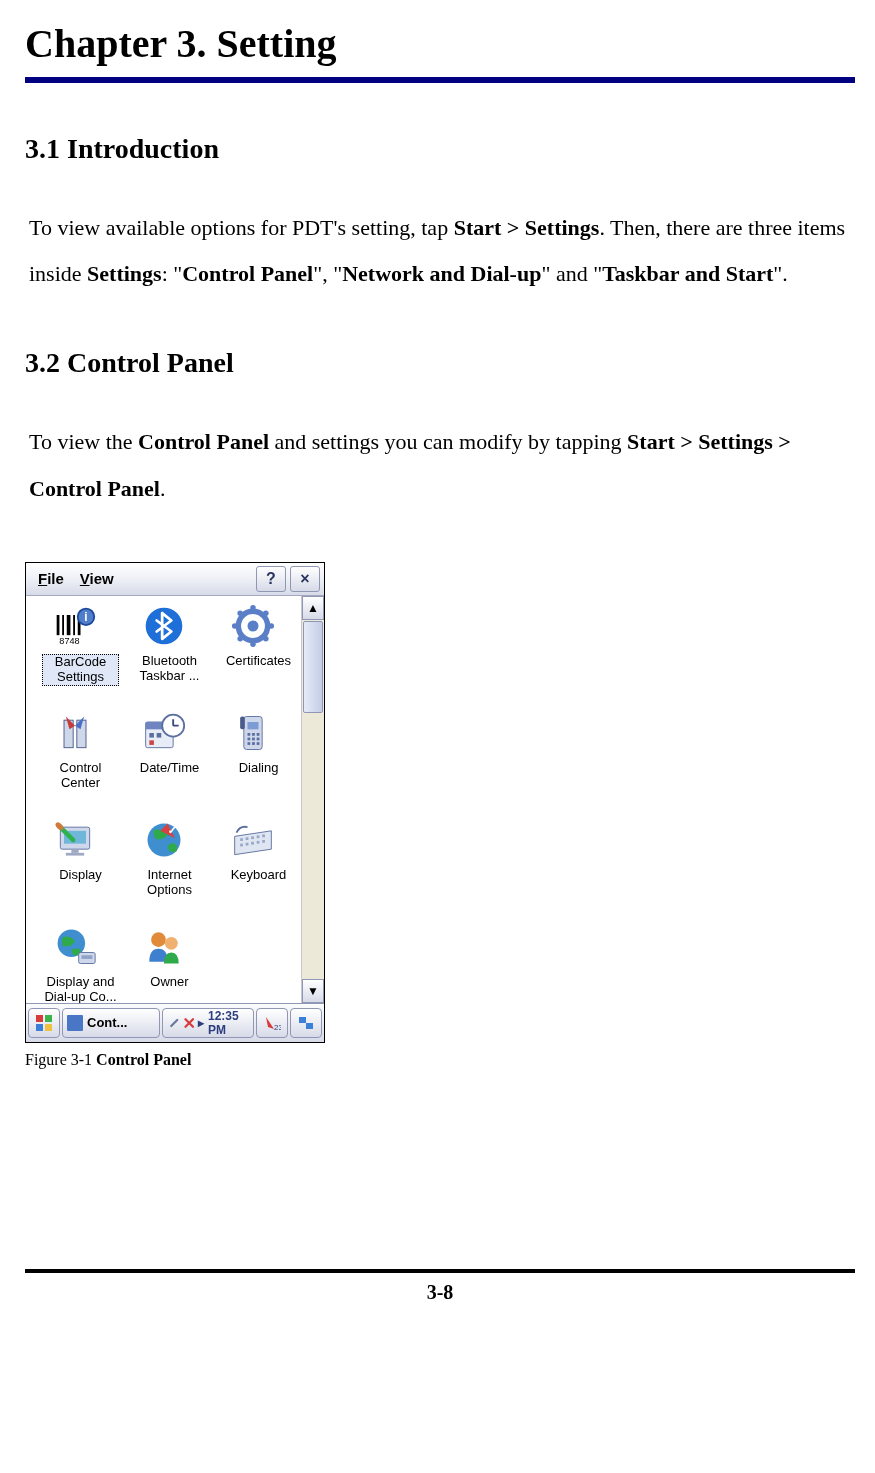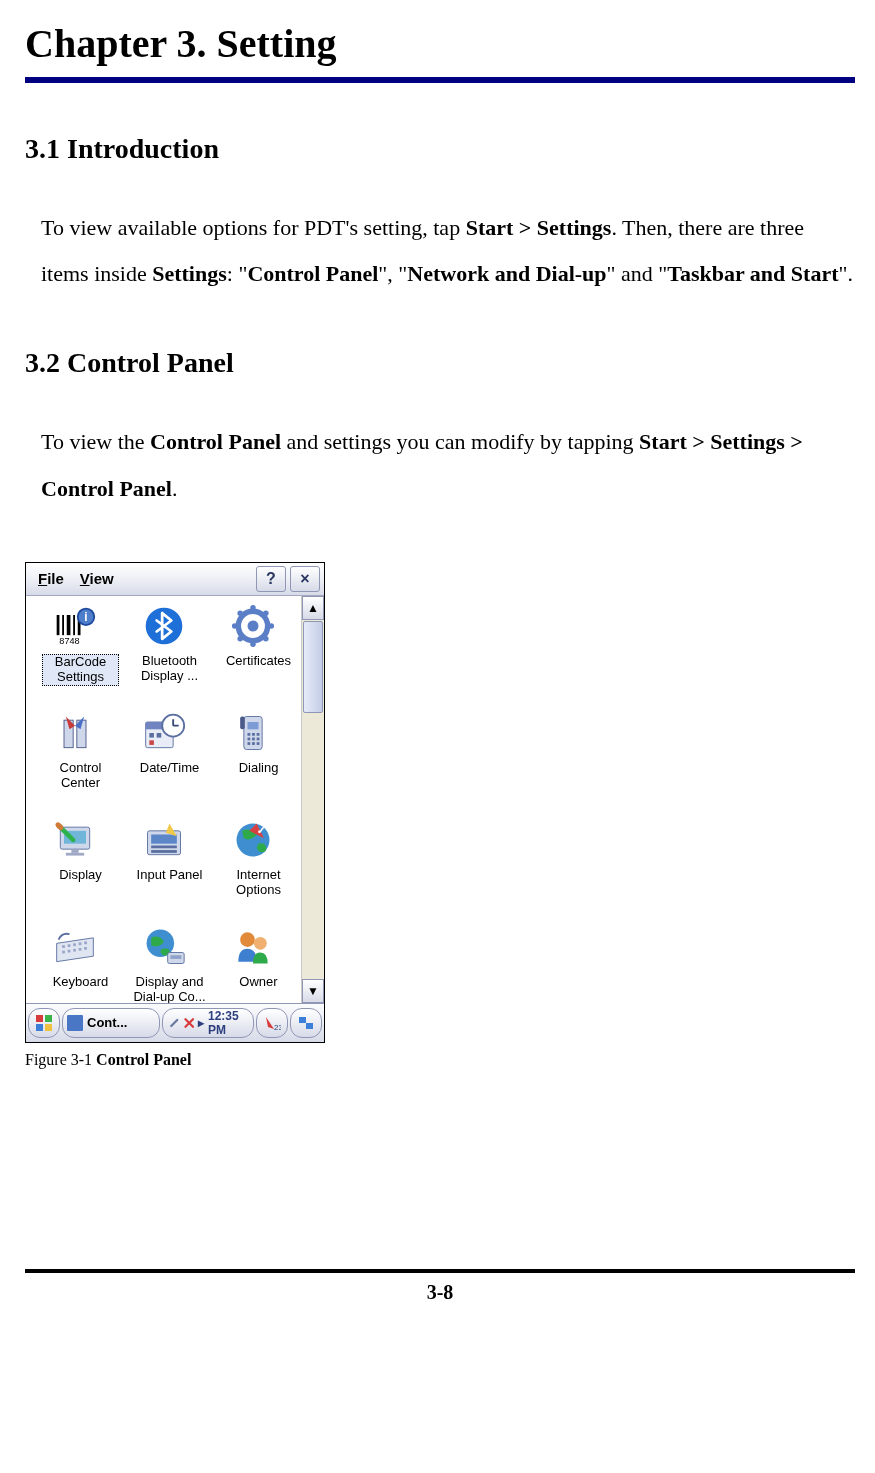--- a/index.html
+++ b/index.html
@@ -22,21 +22,21 @@
     margin: 0 0 50px 0;
   }
   .section-title {
     font-size: 28px;
     font-weight: bold;
     margin: 0 0 40px 0;
   }
   .body-text {
     font-size: 22px;
     line-height: 2.1;
-    margin: 0 0 50px 16px;
+    margin: 0 0 50px 4px;
   }
   .fig-caption {
     font-size: 16px;
     margin: 8px 0 0 0;
   }
   .b { font-weight: bold; }
   .hr-bottom {
     border: none;
     border-top: 4px solid #000;
     margin: 200px 0 8px 0;
@@ -159,21 +159,21 @@
     background: linear-gradient(#fbfcfe, #d7dbe8);
     border-top: 1px solid #9097b5;
     display: flex;
     align-items: center;
     padding: 2px;
     gap: 2px;
   }
   .taskbar .tbtn, .taskbar .tray {
     height: 28px;
     border: 1px solid #9097b5;
-    border-radius: 12px;
+    border-radius: 4px;
     background: linear-gradient(#fff, #d7dbe8);
     display: flex;
     align-items: center;
     justify-content: center;
     font-size: 12px;
   }
   .taskbar .start { width: 30px; }
   .taskbar .task {
     width: 88px;
     justify-content: flex-start;
@@ -251,21 +251,21 @@
         <span class="lbl">BarCode Settings</span>
       </div>
 
       <div class="icon-cell">
         <span class="ico">
           <svg viewBox="0 0 48 48">
               <circle cx="24" cy="24" r="20" fill="#1f6fd8"></circle>
               <path d="M22 10 L22 38 L32 30 L16 18 M22 10 L32 18 L16 30" stroke="#fff" stroke-width="3" fill="none" stroke-linejoin="round" stroke-linecap="round"></path>
             </svg>
         </span>
-        <span class="lbl">Bluetooth Display ...</span>
+        <span class="lbl">Bluetooth Taskbar ...</span>
       </div>
 
       <div class="icon-cell">
         <span class="ico">
           <svg viewBox="0 0 48 48">
               <circle cx="24" cy="24" r="16" fill="none" stroke="#5b7fc7" stroke-width="6"></circle>
               <circle cx="24" cy="24" r="6" fill="#5b7fc7"></circle>
               <g transform="translate(24 24)">
                 <g fill="#5b7fc7">
                   <circle cx="0" cy="-20" r="3"></circle>
@@ -339,34 +339,20 @@
               <rect x="12" y="14" width="24" height="14" fill="#6fb6d8"></rect>
               <rect x="20" y="34" width="8" height="4" fill="#9fa8c4"></rect>
               <rect x="14" y="38" width="20" height="3" fill="#9fa8c4"></rect>
               <path d="M6 8 L22 24" stroke="#2db14a" stroke-width="5" stroke-linecap="round"></path>
               <ellipse cx="7" cy="9" rx="5" ry="3" fill="#d07b3a" transform="rotate(45 7 9)"></ellipse>
             </svg>
         </span>
         <span class="lbl">Display</span>
       </div>
 
-      <div class="icon-cell">
-        <span class="ico">
-          <svg viewBox="0 0 48 48">
-              <rect x="6" y="14" width="36" height="26" rx="2" fill="#cfd7ea" stroke="#5a6ea0"></rect>
-              <rect x="10" y="18" width="28" height="10" fill="#5b86c7"></rect>
-              <g fill="#5a6ea0">
-                <rect x="10" y="30" width="28" height="3"></rect>
-                <rect x="10" y="35" width="28" height="3"></rect>
-              </g>
-              <path d="M30 6 L38 20 L26 16 Z" fill="#f0c94a"></path>
-            </svg>
-        </span>
-        <span class="lbl">Input Panel</span>
-      </div>
 
       <div class="icon-cell">
         <span class="ico">
           <svg viewBox="0 0 48 48">
               <circle cx="24" cy="24" r="18" fill="#3f8fd0"></circle>
               <path d="M12 14 Q22 10 28 18 Q22 26 14 22 Z" fill="#2faa4a"></path>
               <path d="M30 28 Q40 26 38 36 Q30 40 28 32 Z" fill="#2faa4a"></path>
               <path d="M28 6 L36 22 L20 14 Z" fill="#d84141"></path>
               <text x="28" y="17" font-size="12" fill="#fff" font-weight="bold" font-family="Arial">✓</text>
             </svg>

